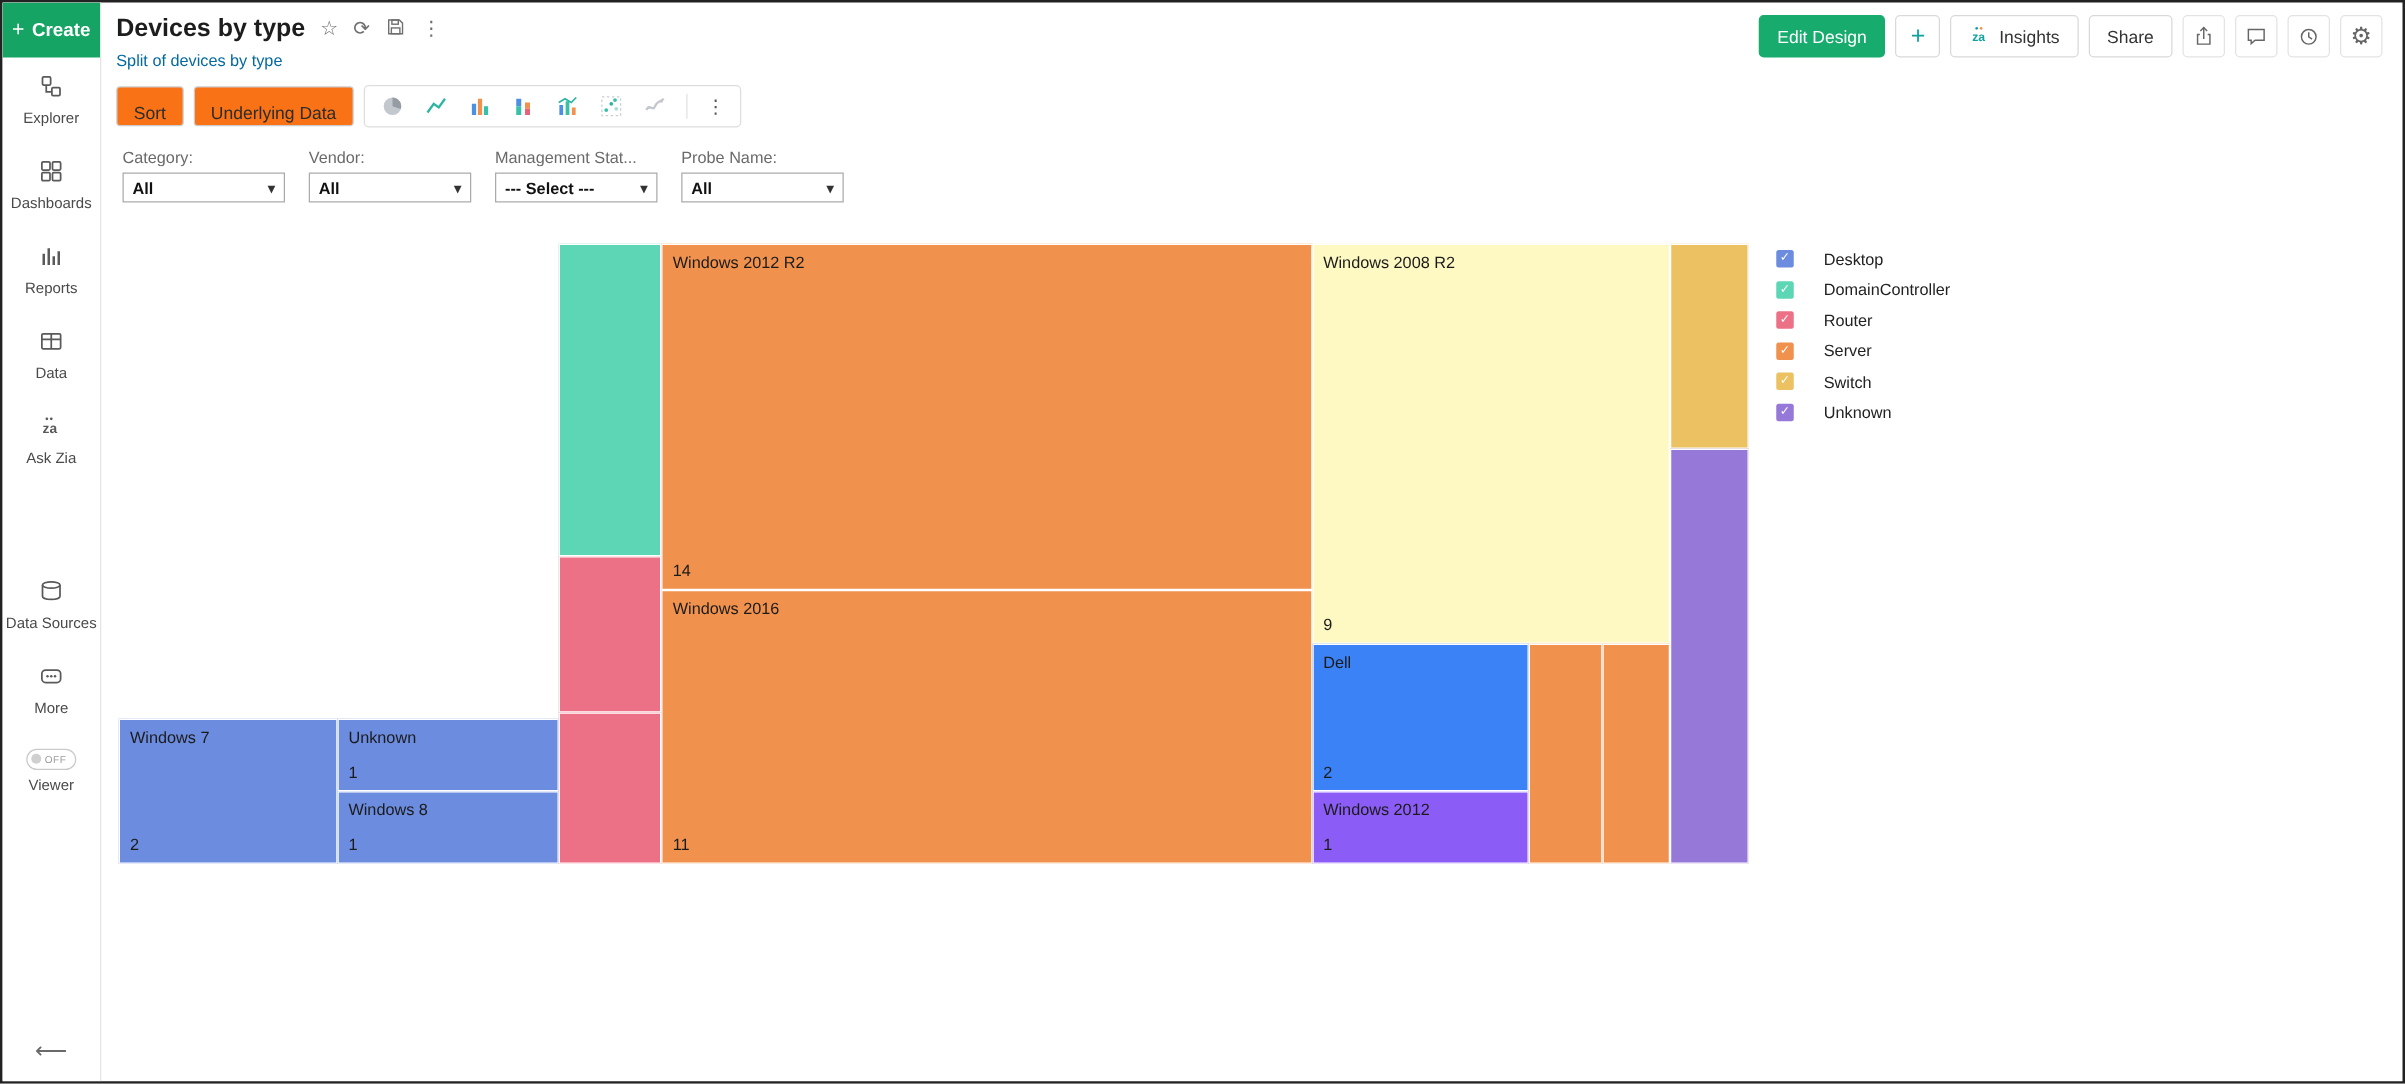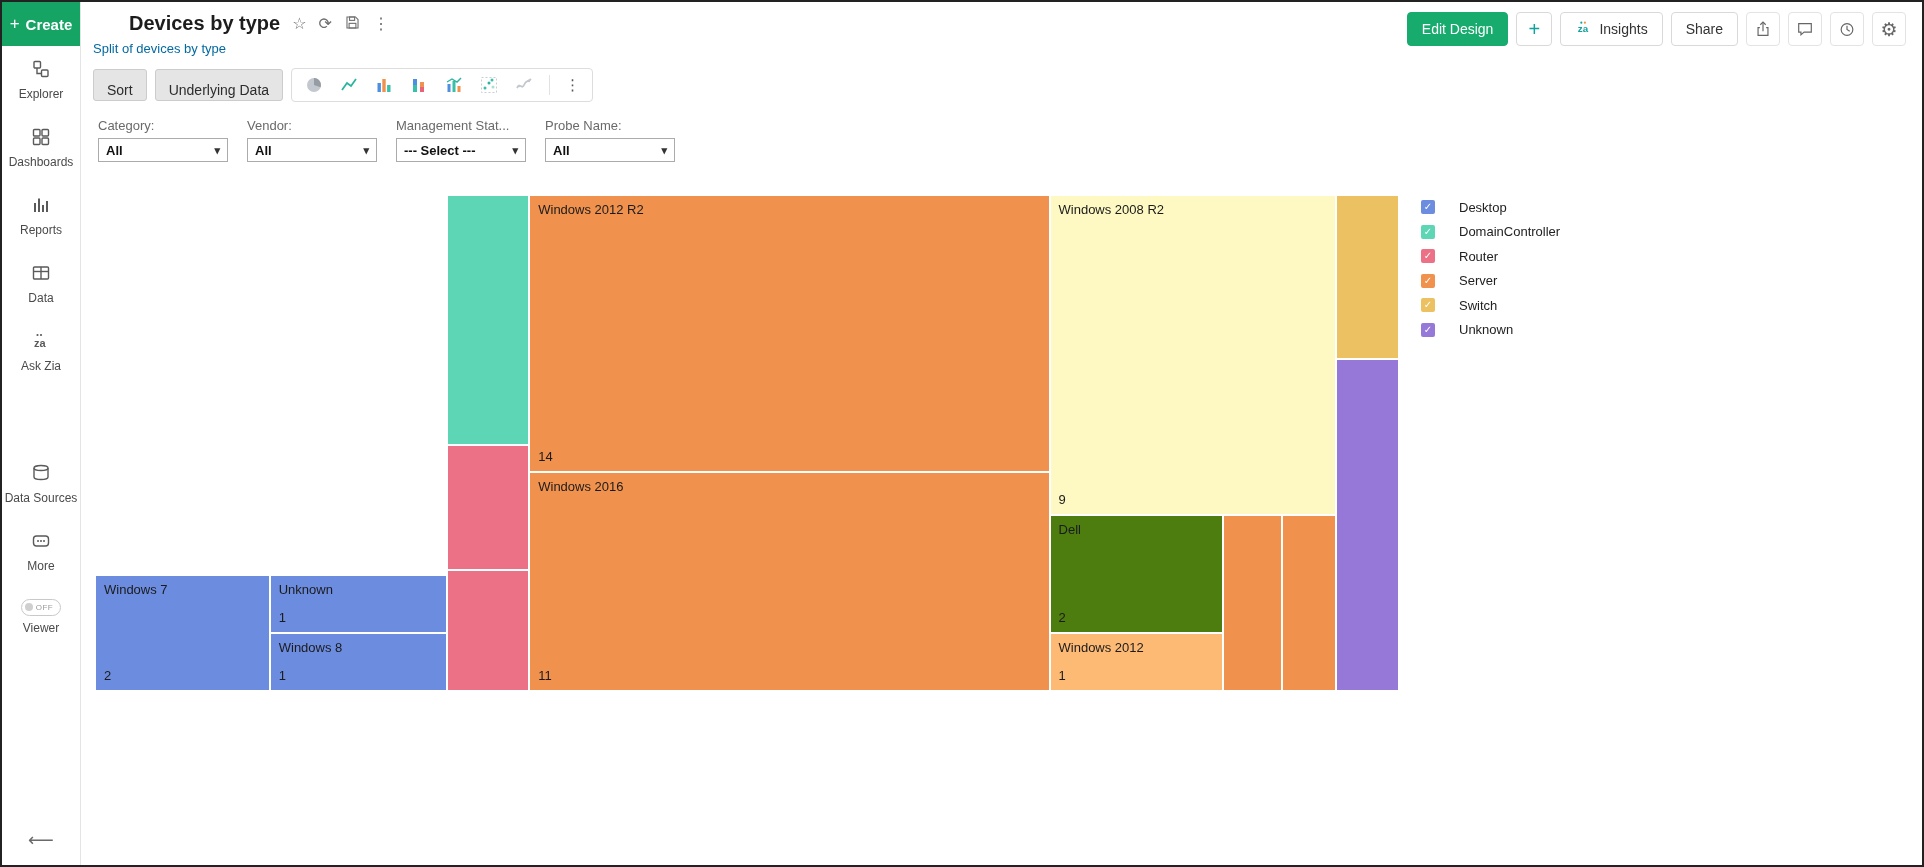--- a/index.html
+++ b/index.html
@@ -14,34 +14,34 @@
   .side-item .icn svg { stroke: #5a5a5a; fill: none; stroke-width: 1.4; }
   .side-item.gap-top { margin-top: 64px; }
   .toggle-pill { border: 1px solid #c9c9c9; border-radius: 9px; font-size: 8px; color: #9a9a9a; padding: 3px 7px 3px 14px; position: relative; letter-spacing: .5px; }
   .toggle-pill::before { content:""; position:absolute; left:3px; top:3px; width:8px; height:8px; border-radius:50%; background:#cfcfcf; }
   .collapse { margin-top: auto; margin-bottom: 14px; font-size: 18px; color: #6a6a6a; cursor: pointer; }
 
   
   .main { flex: 1; display: flex; flex-direction: column; min-width: 0; }
   .topbar { display: flex; align-items: flex-start; padding: 10px 16px 0 12px; }
   .title-row { display: flex; align-items: center; gap: 12px; }
-  .page-title { font-size: 20px; font-weight: bold; color: #1d1d1d; margin-left: 36px; }
+  .page-title { font-size: 20px; font-weight: bold; color: #1d1d1d; }
   .title-ico { color: #6f6f6f; font-size: 16px; cursor: pointer; line-height: 1; }
   .title-ico svg { stroke:#6f6f6f; fill:none; stroke-width:1.3; }
   .subtitle { margin-top: 6px; font-size: 13px; color: #0369a1; }
   .top-actions { margin-left: auto; display: flex; align-items: center; gap: 8px; }
   .btn { height: 34px; background: #fff; border: 1px solid #d9d9d9; border-radius: 4px; font-size: 14px; color: #333; padding: 0 14px; display: flex; align-items: center; gap: 6px; cursor: pointer; font-family: inherit; }
   .btn-green { background: #17ab6d; border-color: #17ab6d; color: #fff; }
   .btn-plus { width: 36px; justify-content: center; color: #10a39e; font-size: 20px; padding: 0; }
   .icon-btn { width: 34px; height: 34px; border: 1px solid #e3e3e3; border-radius: 4px; background: #fff; display: flex; align-items: center; justify-content: center; color: #666; font-size: 16px; cursor: pointer; }
   .icon-btn svg { stroke:#666; fill:none; stroke-width:1.3; }
 
   
   .toolbar { display: flex; align-items: center; gap: 8px; padding: 12px 16px 0 12px; }
-  .tb-btn { height: 32px; background:#e5e5e5; border: 1px solid #ccc; border-radius: 3px; font-size: 14px; color: #2c2c2c; padding: 12px 13px; cursor: pointer; font-family: inherit; }
+  .tb-btn { height: 32px; background:#f97316; border: 1px solid #ccc; border-radius: 3px; font-size: 14px; color: #2c2c2c; padding: 12px 13px; cursor: pointer; font-family: inherit; }
   .chart-type-group { height: 34px; border: 1px solid #ddd; border-radius: 4px; display: flex; align-items: center; gap: 15px; padding: 0 12px; background:#fff; }
   .ct-icon { cursor: pointer; display:flex; align-items:center; }
   .ct-sep { width:1px; height:20px; background:#e2e2e2; }
   .ct-kebab { color:#555; font-size:15px; cursor:pointer; }
 
   
   .filters { display: flex; gap: 19px; padding: 16px 16px 0 17px; }
   .filter-group { width: 130px; }
   .filter-label { font-size: 13px; color: #6a6a6a; margin-bottom: 5px; white-space: nowrap; overflow: hidden; text-overflow: ellipsis; }
   .select { width: 130px; height: 24px; border: 1px solid #ababab; background: #fff; display: flex; align-items: center; justify-content: space-between; padding: 0 7px; font-size: 13px; font-weight: bold; color: #111; cursor: pointer; }
@@ -324,25 +324,25 @@
             <div class="cell-value">14</div>
           </div>
           <div class="cell" style="left: 33.3%; top: 55.8%; width: 39.9%; height: 44.2%; background: rgb(240, 145, 77);">
             <div class="cell-label">Windows 2016</div>
             <div class="cell-value">11</div>
           </div>
           <div class="cell" style="left: 73.2%; top: 0%; width: 22%; height: 64.5%; background: #fef9c3;">
             <div class="cell-label">Windows 2008 R2</div>
             <div class="cell-value">9</div>
           </div>
-          <div class="cell" style="left: 73.2%; top: 64.5%; width: 13.3%; height: 23.8%; background: #4d7c0f;">
+          <div class="cell" style="left: 73.2%; top: 64.5%; width: 13.3%; height: 23.8%; background: #3b82f6;">
             <div class="cell-label">Dell</div>
             <div class="cell-value">2</div>
           </div>
-          <div class="cell" style="left: 73.2%; top: 88.3%; width: 13.3%; height: 11.7%; background: #fdba74;">
+          <div class="cell" style="left: 73.2%; top: 88.3%; width: 13.3%; height: 11.7%; background: #8b5cf6;">
             <div class="cell-label">Windows 2012</div>
             <div class="cell-value">1</div>
           </div>
           <div class="cell" style="left: 86.5%; top: 64.5%; width: 4.5%; height: 35.5%; background: rgb(240, 145, 77);"></div>
           <div class="cell" style="left: 91%; top: 64.5%; width: 4.2%; height: 35.5%; background: rgb(240, 145, 77);"></div>
           <div class="cell" style="left: 95.2%; top: 0%; width: 4.8%; height: 33.1%; background: rgb(236, 193, 97);"></div>
           <div class="cell" style="left: 95.2%; top: 33.1%; width: 4.8%; height: 66.9%; background: rgb(150, 120, 216);"></div>
         </div>
       <div class="legend">
           <div class="legend-item">

